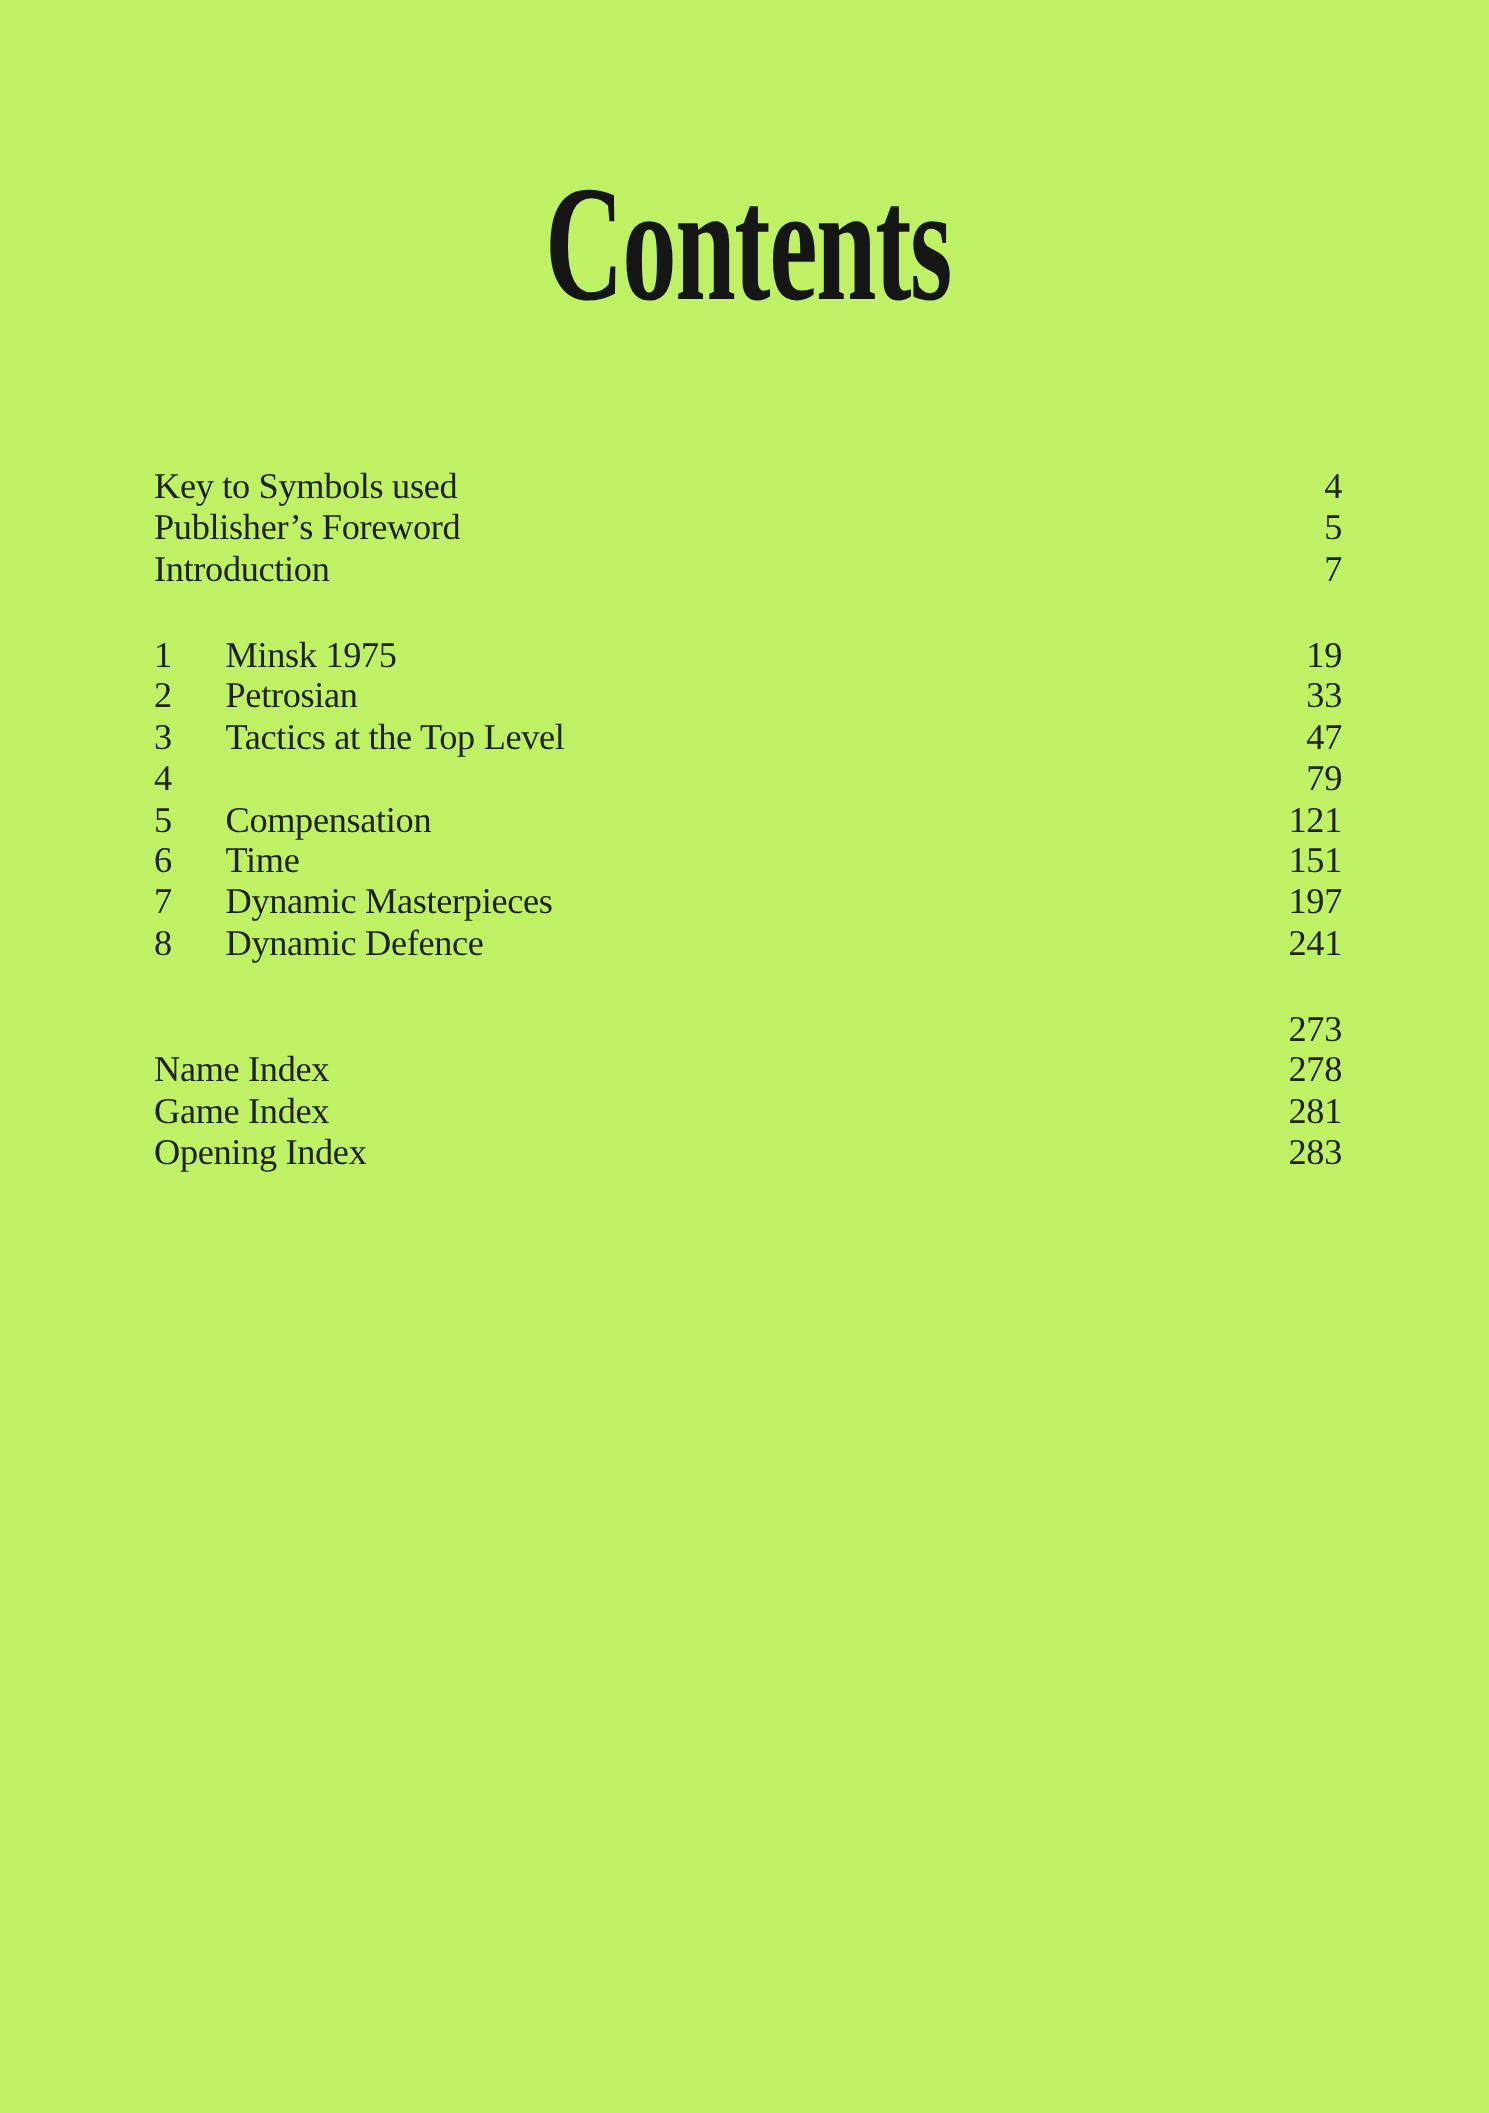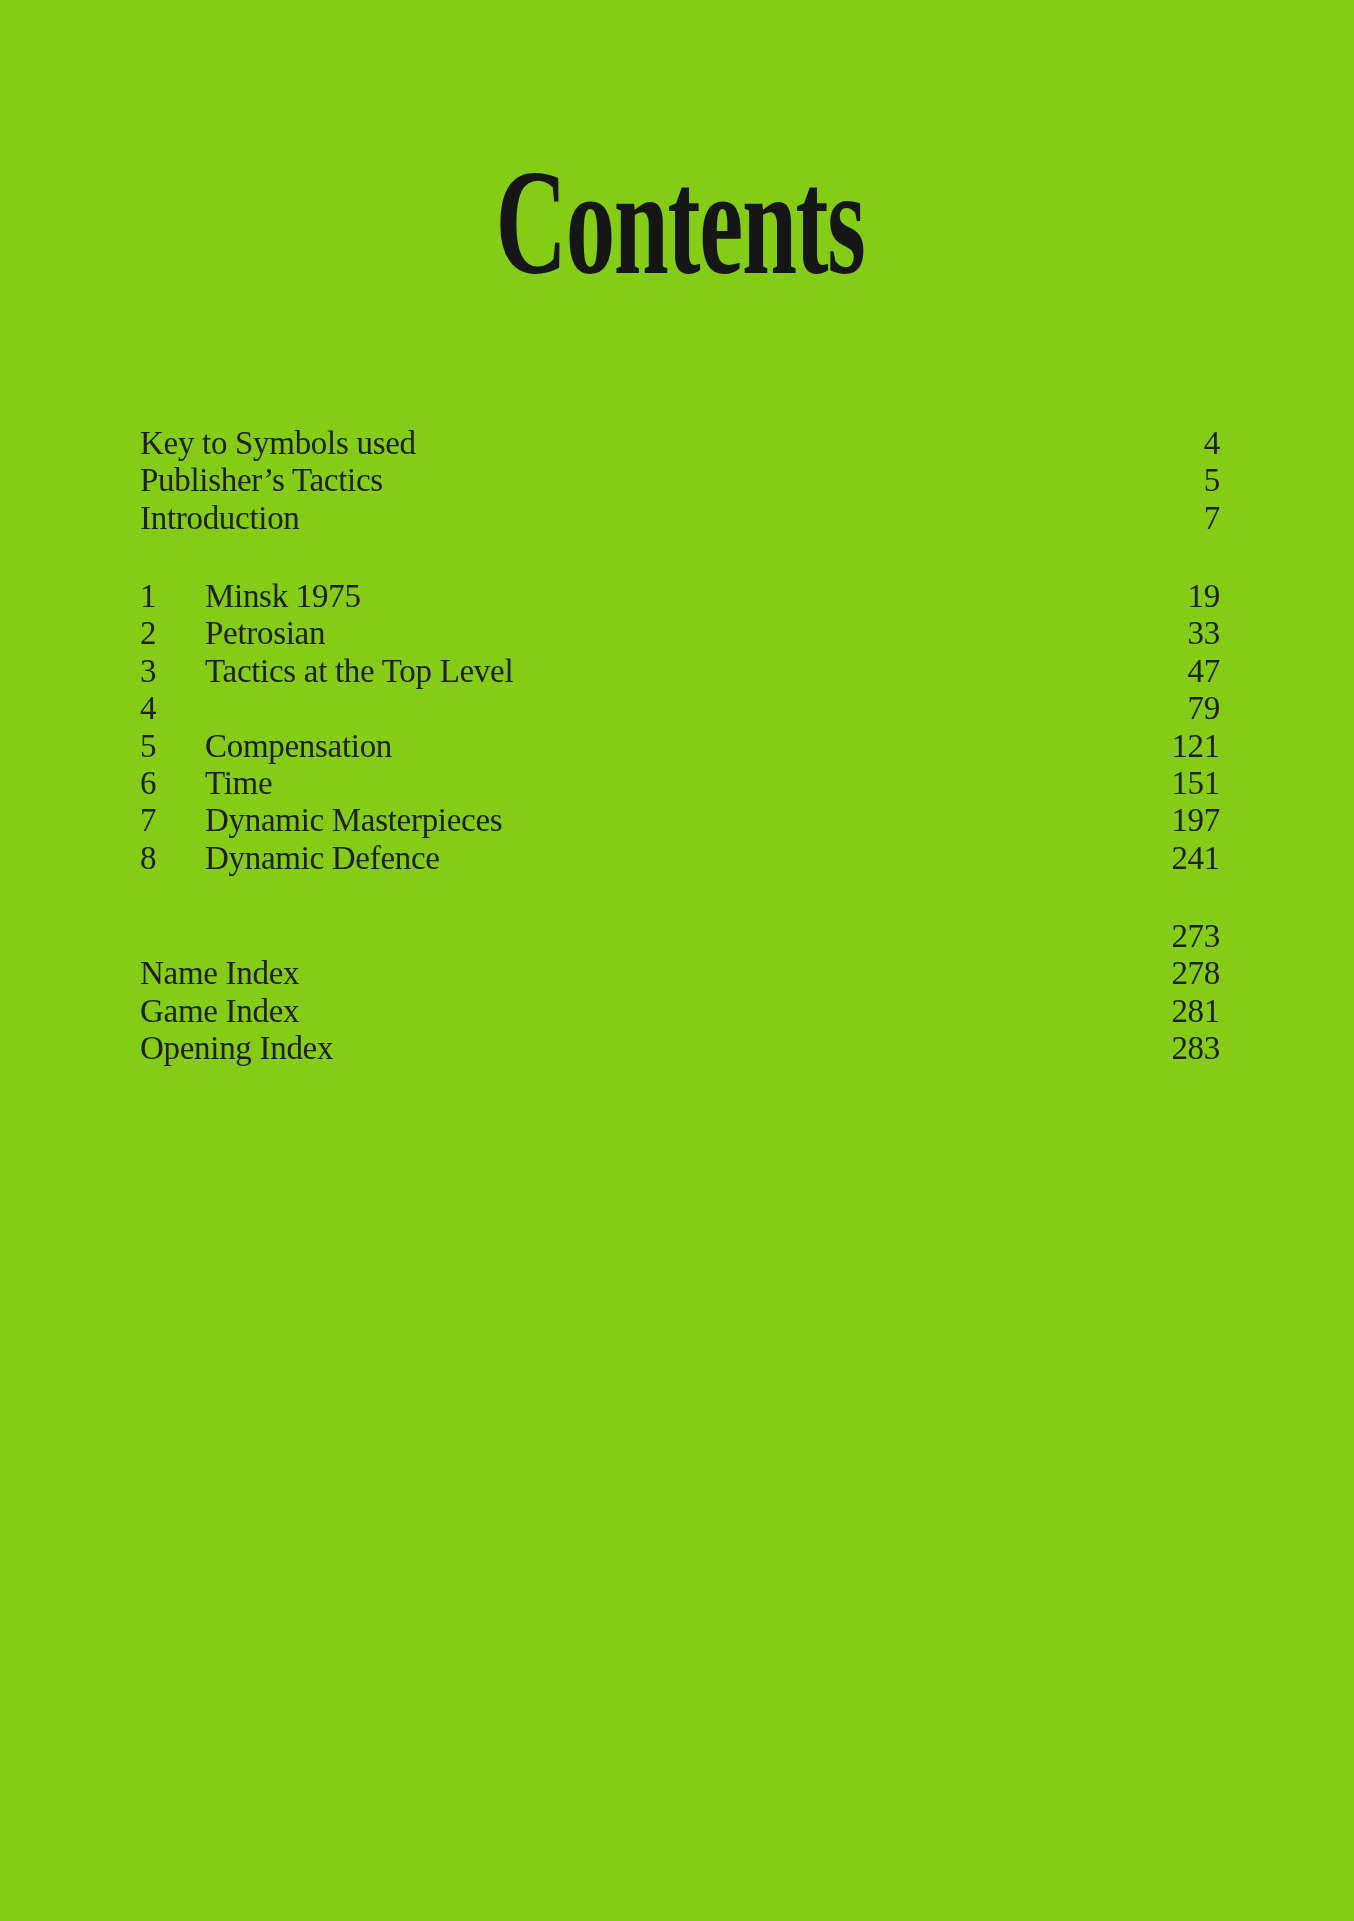--- a/index.html
+++ b/index.html
@@ -4,21 +4,21 @@
 <style>
   html, body {
     margin: 0;
     padding: 0;
     background: #ffffff;
   }
   .page {
     position: relative;
     width: 1354px;
     height: 1921px;
-    background: #84cc16;
+    background: #bef264;
     font-family: "Liberation Serif", serif;
     color: #1f1f1f;
     overflow: hidden;
   }
   .title {
     position: absolute;
     top: 147px;
     left: 140px;
     width: 1080px;
     margin: 0;
@@ -69,21 +69,21 @@
 <div class="page">
 
   <h1 class="title">Contents</h1>
 
   <section class="group group-front">
     <div class="row">
       <span class="label">Key to Symbols used</span>
       <span class="pagenum">4</span>
     </div>
     <div class="row">
-      <span class="label">Publisher’s Tactics</span>
+      <span class="label">Publisher’s Foreword</span>
       <span class="pagenum">5</span>
     </div>
     <div class="row">
       <span class="label">Introduction</span>
       <span class="pagenum">7</span>
     </div>
   </section>
 
   <section class="group group-chapters">
     <div class="row">

